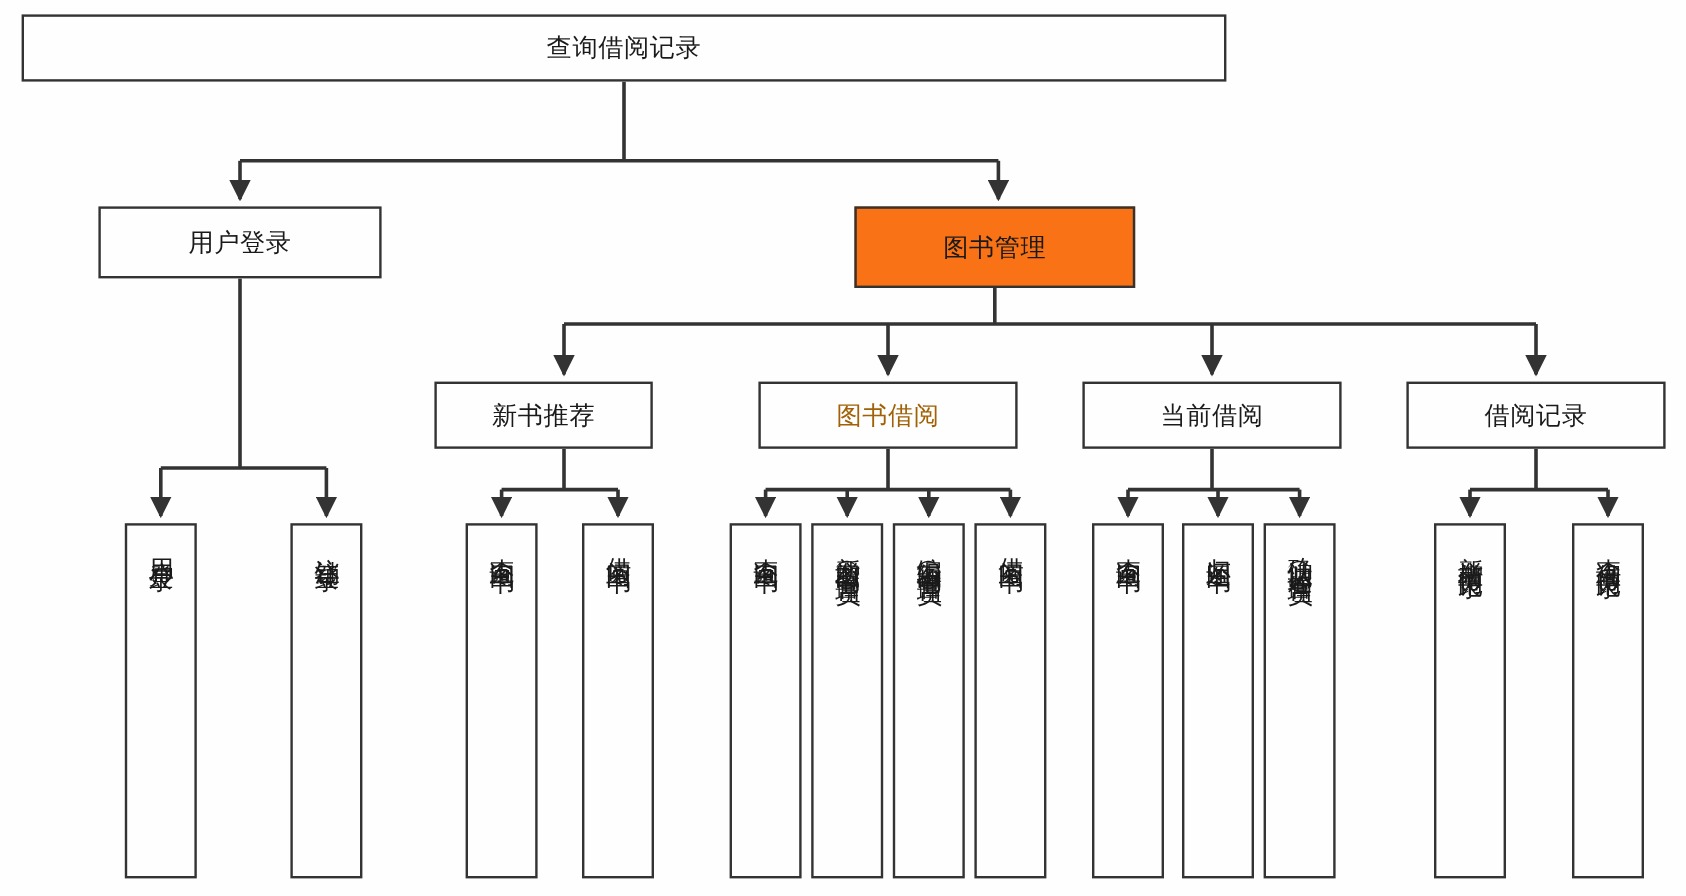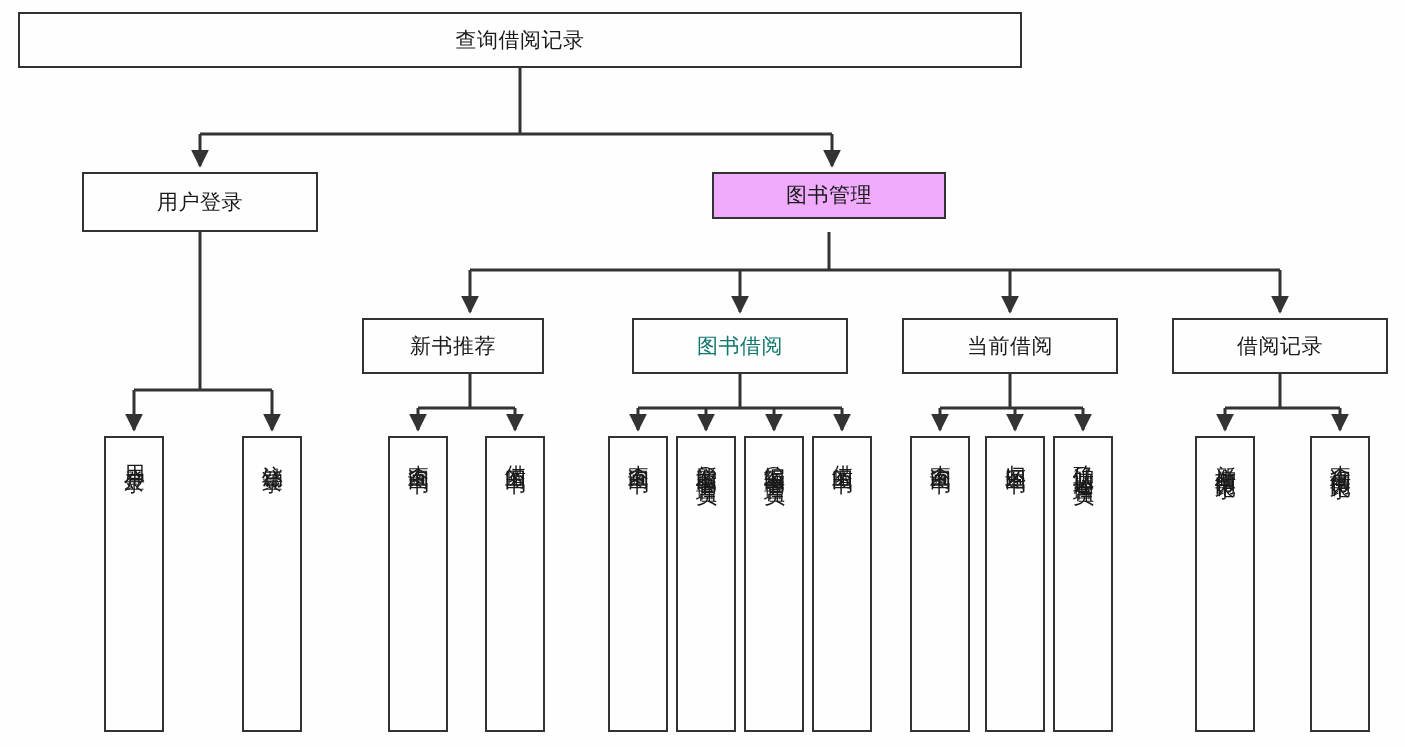--- a/index.html
+++ b/index.html
@@ -118,28 +118,28 @@
     </g>
   </svg>
 
   <div class="node h" style="left: 18px; top: 12px; width: 1004px; height: 56px; border-color: rgb(51, 51, 51); background: rgb(254, 254, 254); color: rgb(26, 26, 26);">
     <span class="node-label">查询借阅记录</span>
   </div>
 
   <div class="node h" style="left: 82px; top: 172px; width: 236px; height: 60px; border-color: rgb(51, 51, 51); background: rgb(254, 254, 254); color: rgb(26, 26, 26);">
     <span class="node-label">用户登录</span>
   </div>
-  <div class="node h" style="left: 712px; top: 172px; width: 234px; height: 47px; border-color: rgb(51, 51, 51); background: #f0abfc; color: rgb(26, 26, 26);">
+  <div class="node h" style="left: 712px; top: 172px; width: 234px; height: 68px; border-color: rgb(51, 51, 51); background: #f97316; color: rgb(26, 26, 26);">
     <span class="node-label">图书管理</span>
   </div>
 
   <div class="node h" style="left: 362px; top: 318px; width: 182px; height: 56px; border-color: rgb(51, 51, 51); background: rgb(254, 254, 254); color: rgb(26, 26, 26);">
     <span class="node-label">新书推荐</span>
   </div>
-  <div class="node h" style="left: 632px; top: 318px; width: 216px; height: 56px; border-color: rgb(51, 51, 51); background: rgb(254, 254, 254); color: #0f766e;">
+  <div class="node h" style="left: 632px; top: 318px; width: 216px; height: 56px; border-color: rgb(51, 51, 51); background: rgb(254, 254, 254); color: #a16207;">
     <span class="node-label">图书借阅</span>
   </div>
   <div class="node h" style="left: 1172px; top: 318px; width: 216px; height: 56px; border-color: rgb(51, 51, 51); background: rgb(254, 254, 254); color: rgb(26, 26, 26);">
     <span class="node-label">借阅记录</span>
   </div>
   <div class="node h" style="left: 902px; top: 318px; width: 216px; height: 56px; border-color: rgb(51, 51, 51); background: rgb(254, 254, 254); color: rgb(26, 26, 26);">
     <span class="node-label">当前借阅</span>
   </div>
 
   <div class="node v" style="left: 104px; top: 436px; width: 60px; height: 296px; border-color: rgb(51, 51, 51); background: rgb(254, 254, 254); color: rgb(26, 26, 26);">

